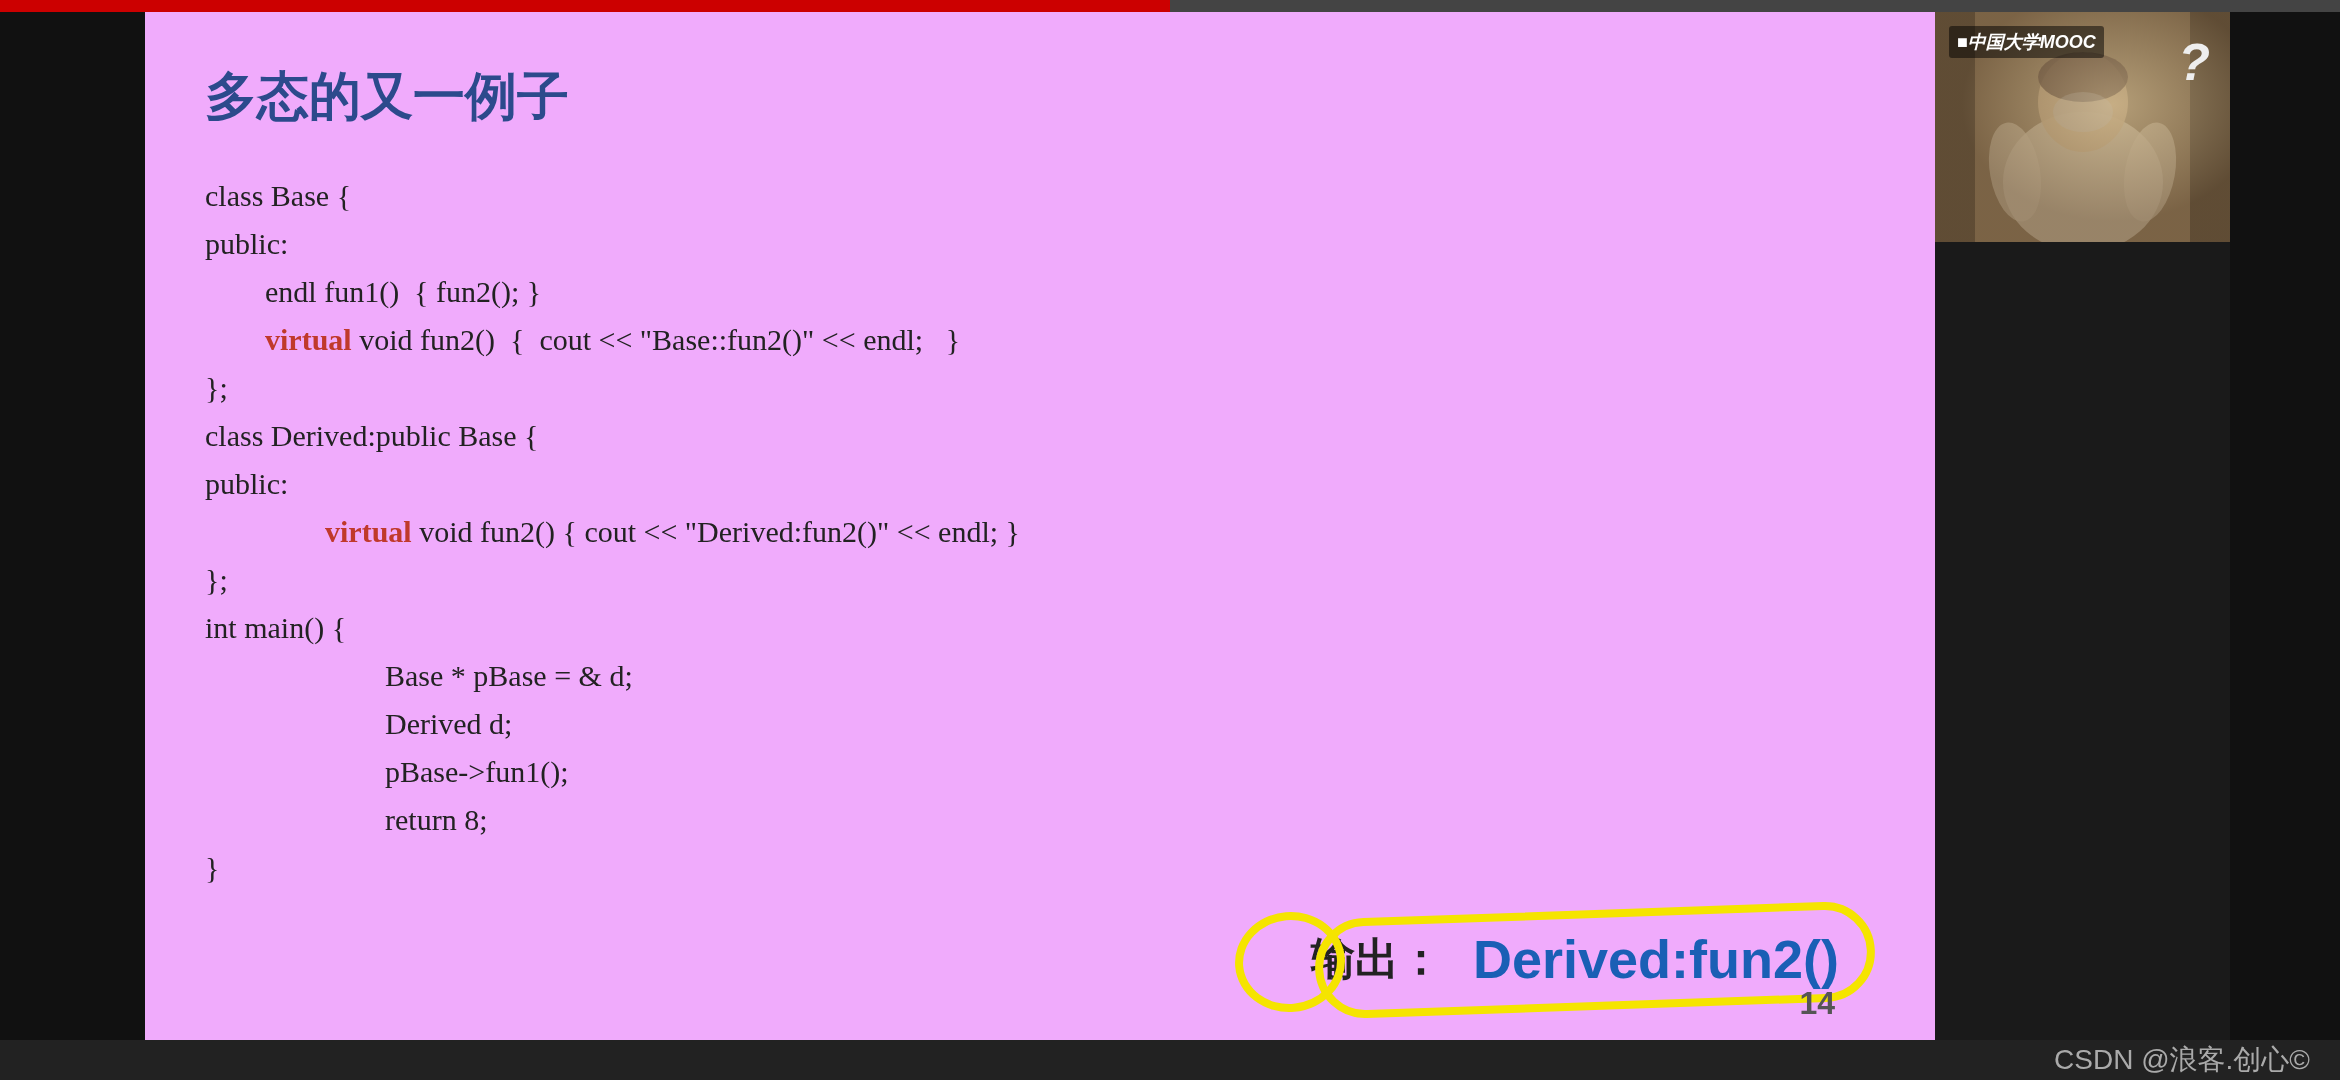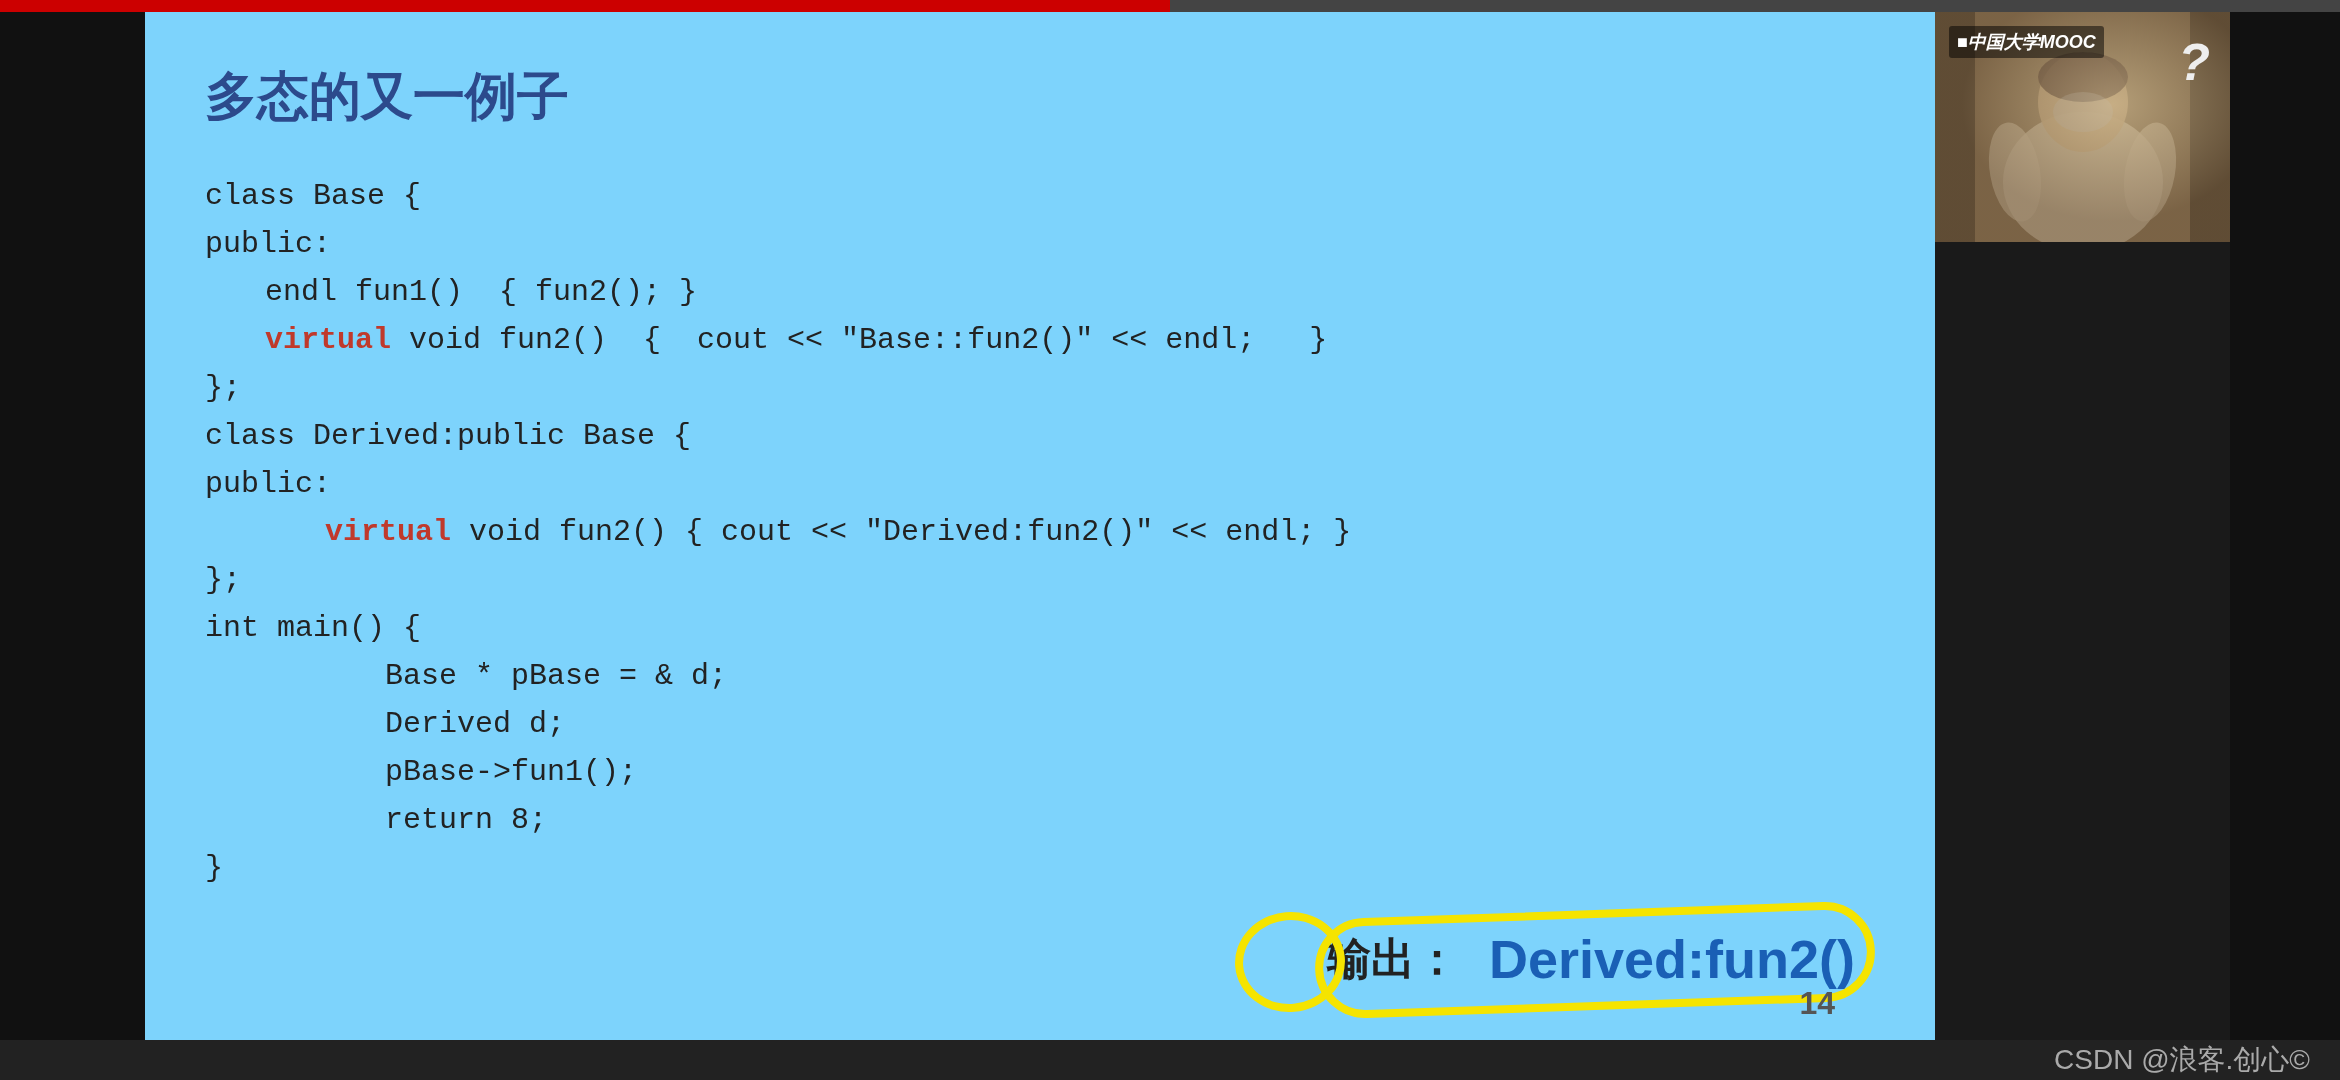--- a/index.html
+++ b/index.html
@@ -35,21 +35,21 @@
 
     
     .left-border {
       width: 145px;
       background: #111;
     }
 
     
     .slide-area {
       flex: 1;
-      background: #7dd3fc;
+      background: #f0abfc;
       position: relative;
       padding: 50px 60px 40px 60px;
     }
 
     
     .video-panel {
       width: 295px;
       background: #1a1a1a;
       position: relative;
       font-style: italic;
@@ -91,21 +91,21 @@
     .slide-title {
       font-size: 52px;
       color: #2c4a8c;
       font-weight: bold;
       margin-bottom: 40px;
       font-family: 'Microsoft YaHei', 'SimHei', Arial, sans-serif;
     }
 
     
     .code-block {
-      font-family: Liberation Mono, monospace;
+      font-family: Liberation Serif, serif;
       font-size: 30px;
       line-height: 1.6;
       color: #222;
     }
 
     .code-line {
       display: block;
       white-space: pre;
     }
 
@@ -115,21 +115,21 @@
 
     .keyword-virtual {
       color: #c0392b;
       font-weight: bold;
     }
 
     
     .output-section {
       position: absolute;
       bottom: 50px;
-      right: 80px;
+      right: 96px;
       display: flex;
       align-items: center;
       gap: 30px;
     }
 
     .output-label {
       font-size: 44px;
       color: #222;
       font-family: 'Microsoft YaHei', 'SimHei', Arial, sans-serif;
       font-weight: bold;

